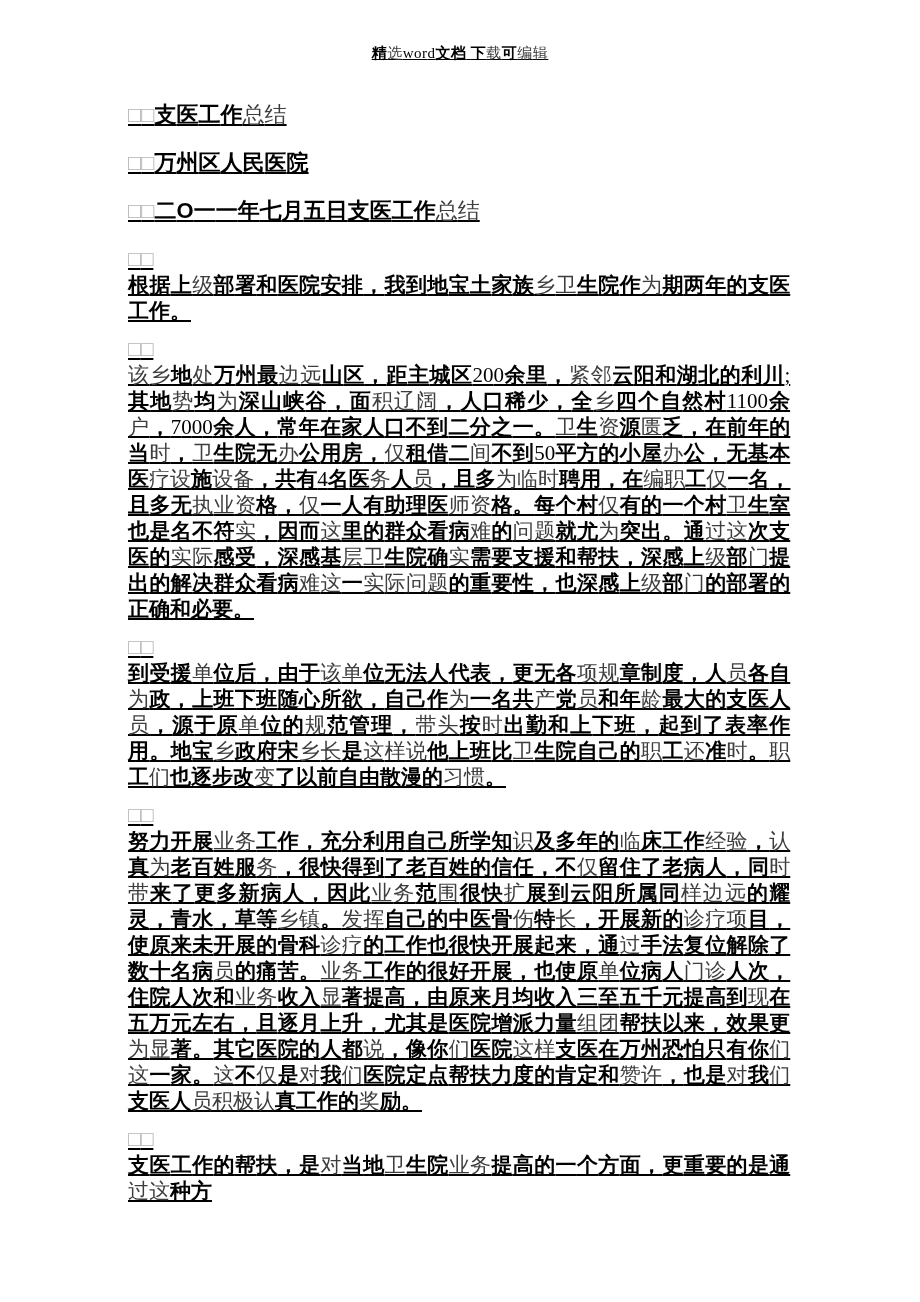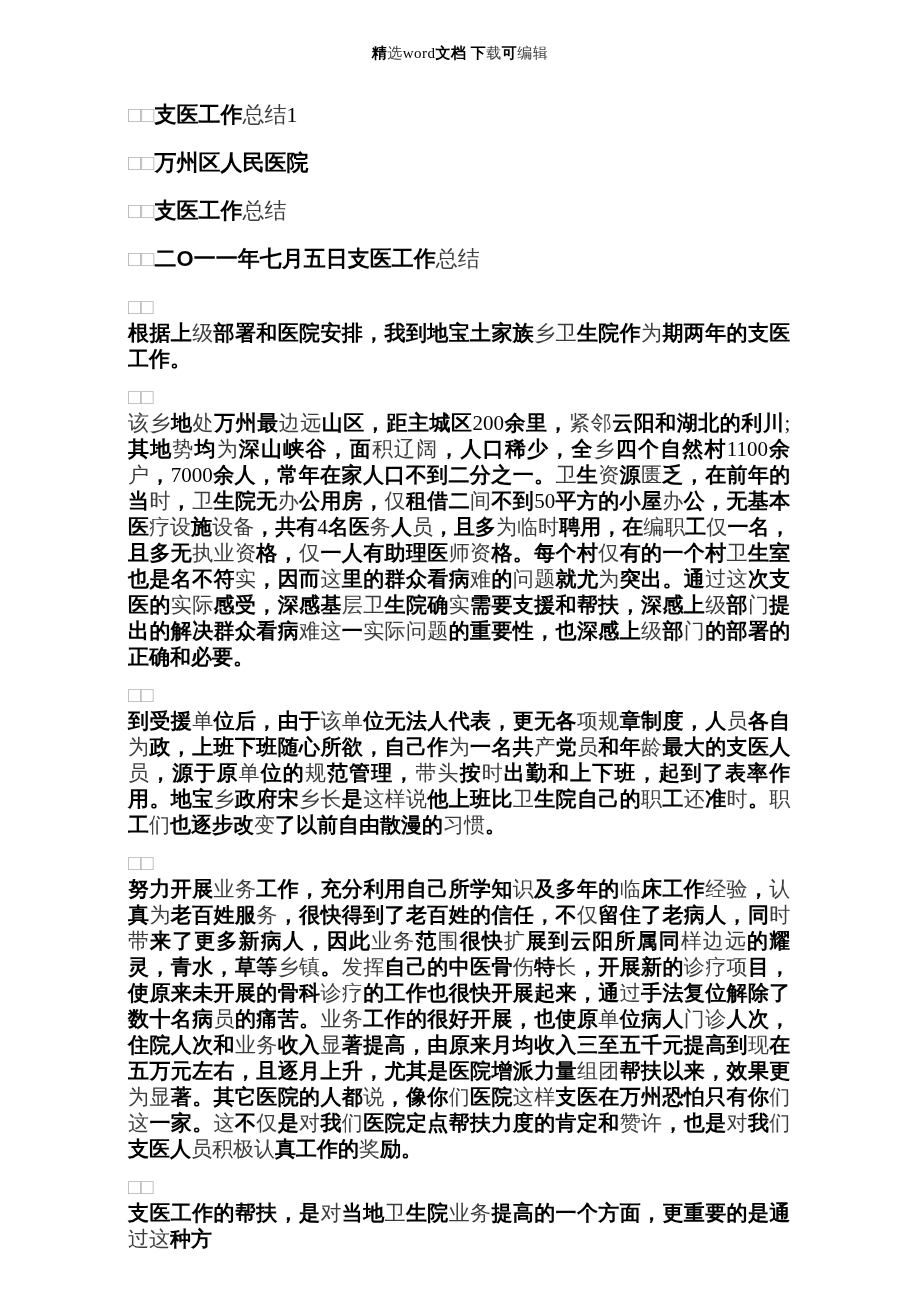--- a/index.html
+++ b/index.html
@@ -2,20 +2,21 @@
 <html><head>
 <meta charset="utf-8">
 <style>
   html,body{margin:0;padding:0;background:#fff;}
   .page{
     position:relative;
     width:920px;height:1302px;
     background:#ffffff;
     overflow:hidden;
     font-family:"Liberation Sans","DejaVu Sans",sans-serif;
+    text-decoration:underline;
   }
   .doc-header{
     padding-top:44px;
     text-align:center;
     font-size:15px;
     line-height:18px;
     letter-spacing:0.5px;
   }
   .content{
     margin-left:128px;
@@ -51,27 +52,24 @@
 
 <div class="page">
 
   <div class="doc-header">
     <span><span class="b">精</span><span class="l">选</span><span class="a">w</span><span class="a">o</span><span class="a">r</span><span class="a">d</span><span class="b">文</span><span class="b">档</span><span class="a"> </span><span class="b">下</span><span class="l">载</span><span class="b">可</span><span class="l">编</span><span class="l">辑</span></span>
   </div>
 
   <div class="content">
 
     <div class="title-line">
-      <span><span class="x">□</span><span class="x">□</span><span class="b">支</span><span class="b">医</span><span class="b">工</span><span class="b">作</span><span class="l">总</span><span class="l">结</span><span class="a">1</span></span>
+      <span><span class="x">□</span><span class="x">□</span><span class="b">支</span><span class="b">医</span><span class="b">工</span><span class="b">作</span><span class="l">总</span><span class="l">结</span></span>
     </div>
     <div class="title-line">
       <span><span class="x">□</span><span class="x">□</span><span class="b">万</span><span class="b">州</span><span class="b">区</span><span class="b">人</span><span class="b">民</span><span class="b">医</span><span class="b">院</span></span>
-    </div>
-    <div class="title-line">
-      <span><span class="x">□</span><span class="x">□</span><span class="b">支</span><span class="b">医</span><span class="b">工</span><span class="b">作</span><span class="l">总</span><span class="l">结</span></span>
     </div>
     <div class="title-line">
       <span><span class="x">□</span><span class="x">□</span><span class="b">二</span><span class="b">О</span><span class="b">一</span><span class="b">一</span><span class="b">年</span><span class="b">七</span><span class="b">月</span><span class="b">五</span><span class="b">日</span><span class="b">支</span><span class="b">医</span><span class="b">工</span><span class="b">作</span><span class="l">总</span><span class="l">结</span></span>
     </div>
 
     <div class="para">
       <div class="para-prefix"><span class="x">□</span><span class="x">□</span></div>
       <div class="para-text"><span class="b">根</span><span class="b">据</span><span class="b">上</span><span class="l">级</span><span class="b">部</span><span class="b">署</span><span class="b">和</span><span class="b">医</span><span class="b">院</span><span class="b">安</span><span class="b">排</span><span class="b">，</span><span class="b">我</span><span class="b">到</span><span class="b">地</span><span class="b">宝</span><span class="b">土</span><span class="b">家</span><span class="b">族</span><span class="l">乡</span><span class="l">卫</span><span class="b">生</span><span class="b">院</span><span class="b">作</span><span class="l">为</span><span class="b">期</span><span class="b">两</span><span class="b">年</span><span class="b">的</span><span class="b">支</span><span class="b">医</span><span class="b">工</span><span class="b">作</span><span class="b">。</span></div>
     </div>
 

